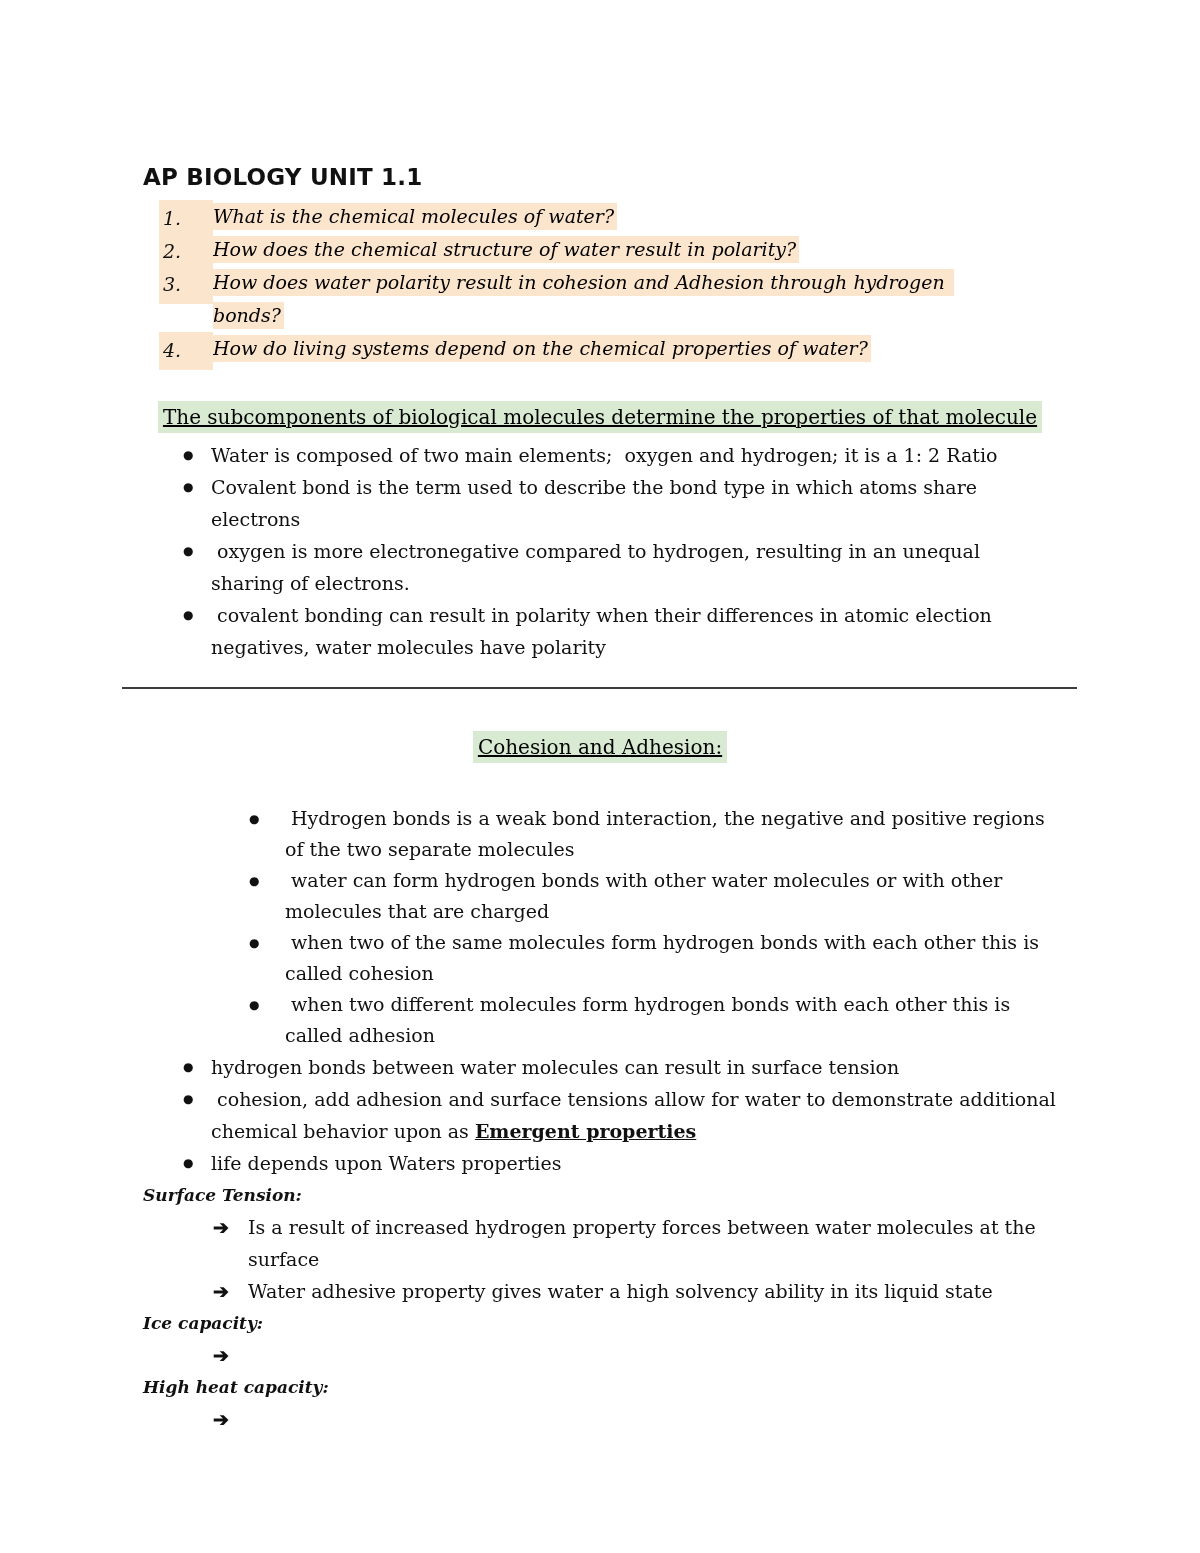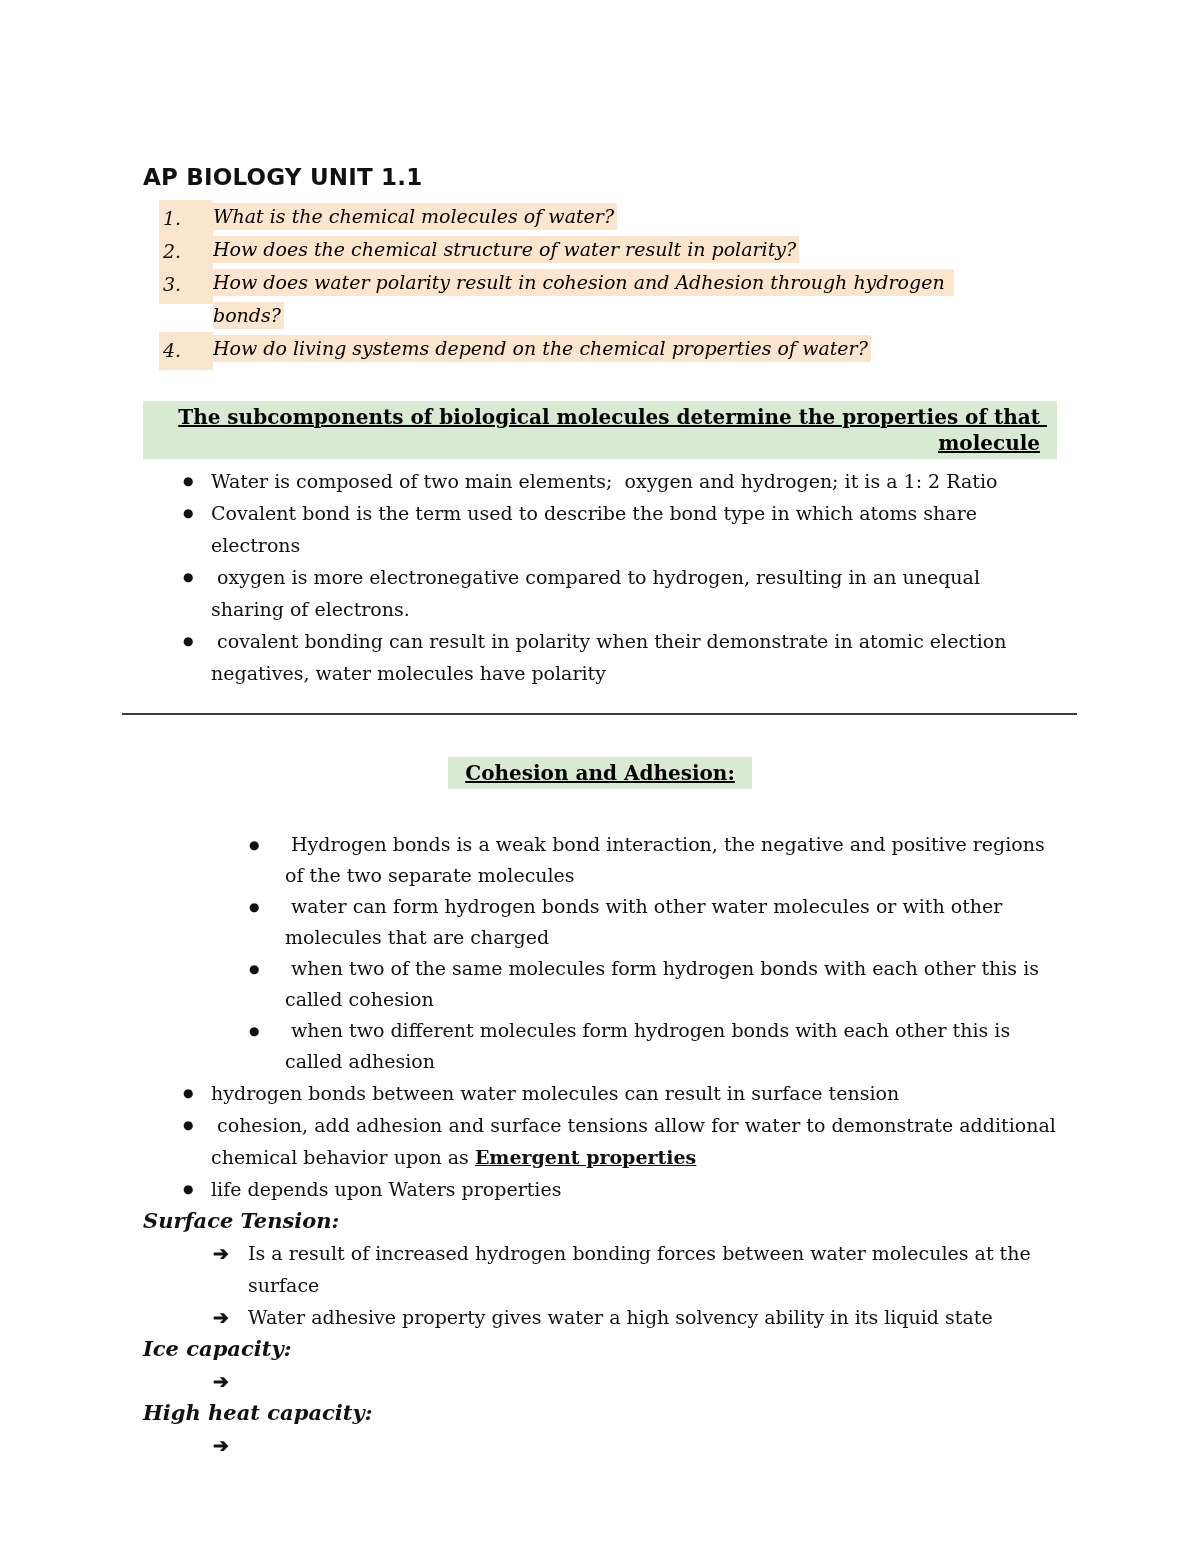--- a/index.html
+++ b/index.html
@@ -39,27 +39,26 @@
     background: #fce5cd;
     padding: 2px 0 3px 4px;
     box-sizing: border-box;
   }
   .hl-orange { background: #fce5cd; padding: 2px 3px 3px 0; box-decoration-break: clone; -webkit-box-decoration-break: clone; white-space: pre-wrap; }
   .hl-green  { background: #d9ead3; }
   
   .heading-row { text-align: center; }
   .sec-heading {
     display: inline-block;
-    font-weight: bold;
+    font-weight: normal;
     font-size: 20px;
     text-decoration: underline;
-    padding: 3px 17px;
+    padding: 3px 5px;
     white-space: pre-wrap;
     line-height: 26px;
-    text-align: right;
   }
   .mt-sub { margin-top: 36px; }
   .mt-cohesion { margin-top: 42px; }
   
   .row { display: flex; align-items: flex-start; font-size: 19px; line-height: 32px; }
   .row .marker { flex: 0 0 auto; text-align: left; }
   .row .txt { white-space: pre-wrap; }
   .b-l1 { padding-left: 40px; }           
   .b-l1 .marker { width: 28px; font-size: 12px; line-height: 32px; }
   .b-l2 { padding-left: 106px; }          
@@ -73,21 +72,21 @@
   
   .divider {
     height: 0;
     border-top: 2px solid #3d3d3d;
     margin: 24px 0 0 -21px;
     width: 955px;
   }
   .prop-label {
     font-weight: bold;
     font-style: italic;
-    font-size: 21px;
+    font-size: 17px;
     line-height: 32px;
   }
 </style>
 </head>
 <body>
 
 <div class="page">
 
   <h1 class="doc-title">AP BIOLOGY UNIT 1.1</h1>
 
@@ -122,21 +121,21 @@
     <div class="row b-l1">
       <span class="marker">●</span>
       <div class="txt">Covalent bond is the term used to describe the bond type in which atoms share electrons</div>
     </div>
     <div class="row b-l1">
       <span class="marker">●</span>
       <div class="txt"> oxygen is more electronegative compared to hydrogen, resulting in an unequal sharing of electrons.</div>
     </div>
     <div class="row b-l1">
       <span class="marker">●</span>
-      <div class="txt"> covalent bonding can result in polarity when their demonstrate in atomic election negatives, water molecules have polarity</div>
+      <div class="txt"> covalent bonding can result in polarity when their differences in atomic election negatives, water molecules have polarity</div>
     </div>
   </div>
 
   <div class="divider"></div>
 
   <div class="heading-row mt-cohesion">
     <mark class="hl-green sec-heading">Cohesion and Adhesion:</mark>
   </div>
 
   <div class="bullets-cohesion">
@@ -171,21 +170,21 @@
     <div class="row b-l1">
       <span class="marker">●</span>
       <div class="txt">life depends upon Waters properties</div>
     </div>
   </div>
 
   <div>
     <div class="prop-label">Surface Tension:</div>
     <div class="row arrow-row">
       <span class="marker">➔</span>
-      <div class="txt">Is a result of increased hydrogen bonding forces between water molecules at the surface</div>
+      <div class="txt">Is a result of increased hydrogen property forces between water molecules at the surface</div>
     </div>
     <div class="row arrow-row">
       <span class="marker">➔</span>
       <div class="txt">Water adhesive property gives water a high solvency ability in its liquid state</div>
     </div>
   </div>
 
   <div>
     <div class="prop-label">Ice capacity:</div>
     <div class="row arrow-row">

